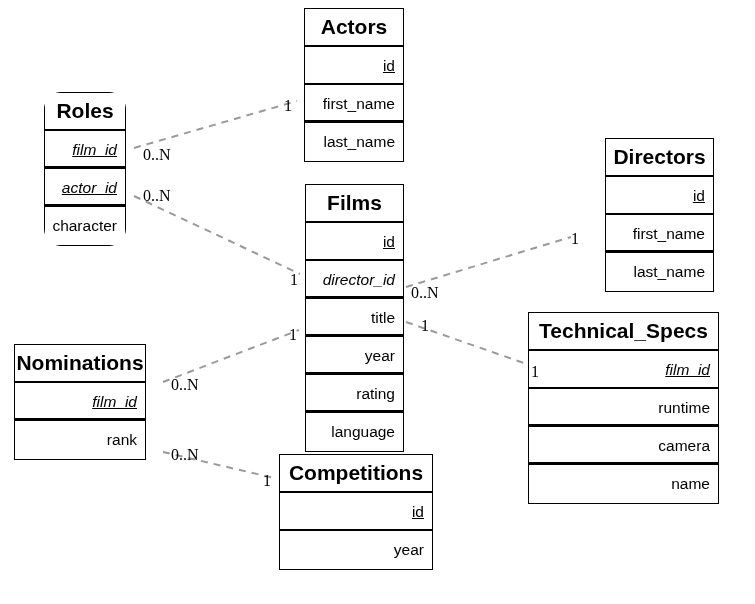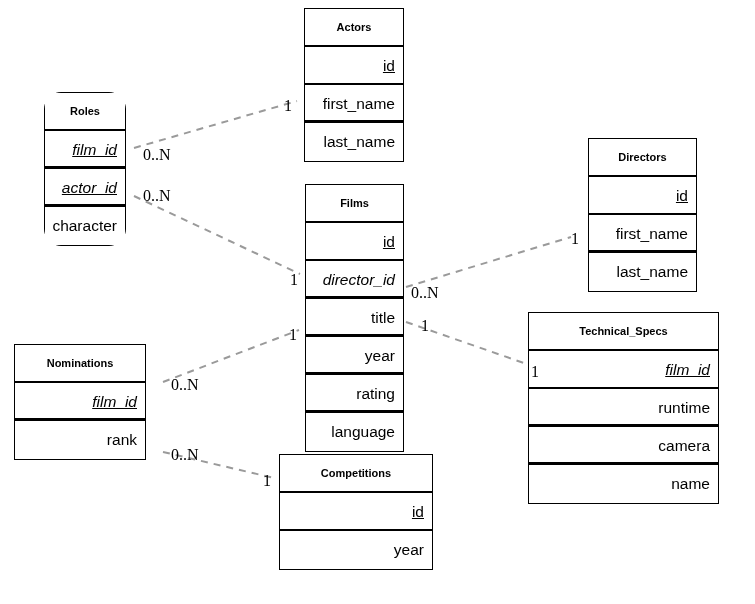--- a/index.html
+++ b/index.html
@@ -28,21 +28,21 @@
     box-sizing: border-box;
     border: 1px solid #000000;
     background: #ffffff;
   }
   .entity-title {
     box-sizing: border-box;
     height: 38px;
     line-height: 36px;
     text-align: center;
     font-weight: bold;
-    font-size: 11px;
+    font-size: 21px;
     color: #000000;
     border-bottom: 2px solid #000000;
     background: #ffffff;
     white-space: nowrap;
   }
   .attr {
     box-sizing: border-box;
     height: 38px;
     line-height: 37px;
     text-align: right;
@@ -111,21 +111,21 @@
   <div class="entity" style="left:305px; top:184px; width:99px;">
     <div class="entity-title">Films</div>
     <div class="attr sep-strong"><span class="pk">id</span></div>
     <div class="attr"><span class="fk-plain">director_id</span></div>
     <div class="attr"><span>title</span></div>
     <div class="attr"><span>year</span></div>
     <div class="attr"><span>rating</span></div>
     <div class="attr"><span>language</span></div>
   </div>
 
-  <div class="entity" style="left:588px; top:138px; width:109px;">
+  <div class="entity" style="left:605px; top:138px; width:109px;">
     <div class="entity-title">Directors</div>
     <div class="attr sep-strong"><span class="pk">id</span></div>
     <div class="attr"><span>first_name</span></div>
     <div class="attr"><span>last_name</span></div>
   </div>
 
   <div class="entity" style="left:528px; top:312px; width:191px;">
     <div class="entity-title">Technical_Specs</div>
     <div class="attr sep-strong"><span class="fk">film_id</span></div>
     <div class="attr"><span>runtime</span></div>

